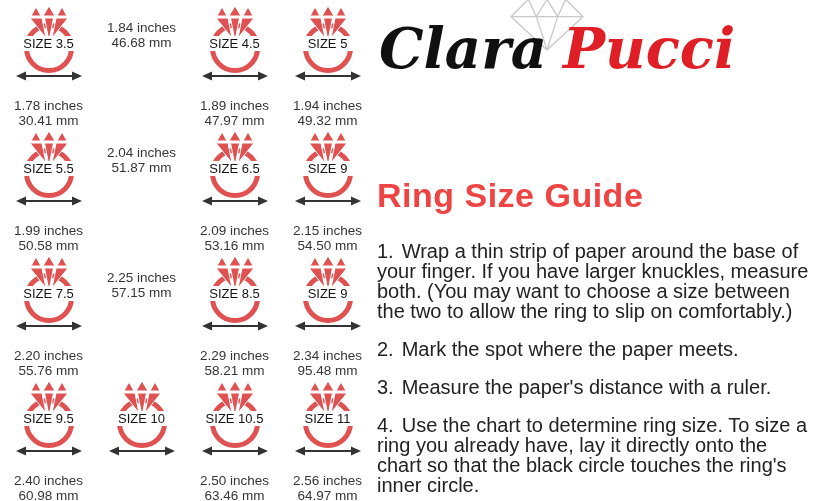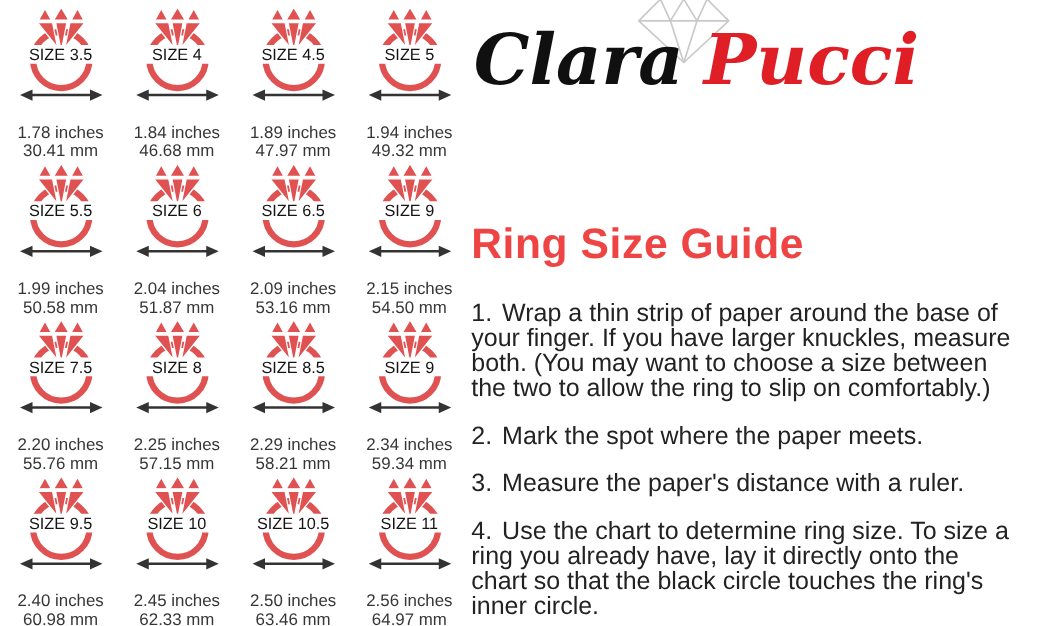--- a/index.html
+++ b/index.html
@@ -85,43 +85,20 @@
       </svg>
       <div class="size-label">SIZE 3.5</div>
     </div>
     <div class="measure">
       <div>1.78 inches</div>
       <div>30.41 mm</div>
     </div>
   </div>
 
   <div class="cell">
-    <div class="ring-wrap">
-      <svg width="90" height="78" viewBox="0 0 90 78">
-
-        <circle cx="45" cy="44" r="22.5" fill="none" stroke="#e05252" stroke-width="5"></circle>
-
-        <g fill="#e05252" stroke="#ffffff" stroke-width="1">
-          <polygon points="27,12 37,12 32,3"></polygon>
-          <polygon points="39,12 51,12 45,2"></polygon>
-          <polygon points="53,12 63,12 58,3"></polygon>
-
-          <polygon points="26,14 38,14 42,34"></polygon>
-          <polygon points="40.5,14 49.5,14 45,37"></polygon>
-          <polygon points="52,14 64,14 48,34"></polygon>
-        </g>
-
-        <g>
-          <line x1="20" y1="72" x2="70" y2="72" stroke="#333333" stroke-width="2"></line>
-          <polygon points="12,72 22,67.5 22,76.5" fill="#333333"></polygon>
-          <polygon points="78,72 68,67.5 68,76.5" fill="#333333"></polygon>
-        </g>
-      </svg>
-      <div class="size-label">SIZE 4</div>
-    </div>
     <div class="measure">
       <div>1.84 inches</div>
       <div>46.68 mm</div>
     </div>
   </div>
 
   <div class="cell">
     <div class="ring-wrap">
       <svg width="90" height="78" viewBox="0 0 90 78">
 
@@ -205,43 +182,20 @@
       </svg>
       <div class="size-label">SIZE 5.5</div>
     </div>
     <div class="measure">
       <div>1.99 inches</div>
       <div>50.58 mm</div>
     </div>
   </div>
 
   <div class="cell">
-    <div class="ring-wrap">
-      <svg width="90" height="78" viewBox="0 0 90 78">
-
-        <circle cx="45" cy="44" r="22.5" fill="none" stroke="#e05252" stroke-width="5"></circle>
-
-        <g fill="#e05252" stroke="#ffffff" stroke-width="1">
-          <polygon points="27,12 37,12 32,3"></polygon>
-          <polygon points="39,12 51,12 45,2"></polygon>
-          <polygon points="53,12 63,12 58,3"></polygon>
-
-          <polygon points="26,14 38,14 42,34"></polygon>
-          <polygon points="40.5,14 49.5,14 45,37"></polygon>
-          <polygon points="52,14 64,14 48,34"></polygon>
-        </g>
-
-        <g>
-          <line x1="20" y1="72" x2="70" y2="72" stroke="#333333" stroke-width="2"></line>
-          <polygon points="12,72 22,67.5 22,76.5" fill="#333333"></polygon>
-          <polygon points="78,72 68,67.5 68,76.5" fill="#333333"></polygon>
-        </g>
-      </svg>
-      <div class="size-label">SIZE 6</div>
-    </div>
     <div class="measure">
       <div>2.04 inches</div>
       <div>51.87 mm</div>
     </div>
   </div>
 
   <div class="cell">
     <div class="ring-wrap">
       <svg width="90" height="78" viewBox="0 0 90 78">
 
@@ -325,43 +279,20 @@
       </svg>
       <div class="size-label">SIZE 7.5</div>
     </div>
     <div class="measure">
       <div>2.20 inches</div>
       <div>55.76 mm</div>
     </div>
   </div>
 
   <div class="cell">
-    <div class="ring-wrap">
-      <svg width="90" height="78" viewBox="0 0 90 78">
-
-        <circle cx="45" cy="44" r="22.5" fill="none" stroke="#e05252" stroke-width="5"></circle>
-
-        <g fill="#e05252" stroke="#ffffff" stroke-width="1">
-          <polygon points="27,12 37,12 32,3"></polygon>
-          <polygon points="39,12 51,12 45,2"></polygon>
-          <polygon points="53,12 63,12 58,3"></polygon>
-
-          <polygon points="26,14 38,14 42,34"></polygon>
-          <polygon points="40.5,14 49.5,14 45,37"></polygon>
-          <polygon points="52,14 64,14 48,34"></polygon>
-        </g>
-
-        <g>
-          <line x1="20" y1="72" x2="70" y2="72" stroke="#333333" stroke-width="2"></line>
-          <polygon points="12,72 22,67.5 22,76.5" fill="#333333"></polygon>
-          <polygon points="78,72 68,67.5 68,76.5" fill="#333333"></polygon>
-        </g>
-      </svg>
-      <div class="size-label">SIZE 8</div>
-    </div>
     <div class="measure">
       <div>2.25 inches</div>
       <div>57.15 mm</div>
     </div>
   </div>
 
   <div class="cell">
     <div class="ring-wrap">
       <svg width="90" height="78" viewBox="0 0 90 78">
 
@@ -410,21 +341,21 @@
         <g>
           <line x1="20" y1="72" x2="70" y2="72" stroke="#333333" stroke-width="2"></line>
           <polygon points="12,72 22,67.5 22,76.5" fill="#333333"></polygon>
           <polygon points="78,72 68,67.5 68,76.5" fill="#333333"></polygon>
         </g>
       </svg>
       <div class="size-label">SIZE 9</div>
     </div>
     <div class="measure">
       <div>2.34 inches</div>
-      <div>59.34 mm</div>
+      <div>95.48 mm</div>
     </div>
   </div>
 
   <div class="cell">
     <div class="ring-wrap">
       <svg width="90" height="78" viewBox="0 0 90 78">
 
         <circle cx="45" cy="44" r="22.5" fill="none" stroke="#e05252" stroke-width="5"></circle>
 
         <g fill="#e05252" stroke="#ffffff" stroke-width="1">
@@ -467,24 +398,20 @@
           <polygon points="52,14 64,14 48,34"></polygon>
         </g>
 
         <g>
           <line x1="20" y1="72" x2="70" y2="72" stroke="#333333" stroke-width="2"></line>
           <polygon points="12,72 22,67.5 22,76.5" fill="#333333"></polygon>
           <polygon points="78,72 68,67.5 68,76.5" fill="#333333"></polygon>
         </g>
       </svg>
       <div class="size-label">SIZE 10</div>
-    </div>
-    <div class="measure">
-      <div>2.45 inches</div>
-      <div>62.33 mm</div>
     </div>
   </div>
 
   <div class="cell">
     <div class="ring-wrap">
       <svg width="90" height="78" viewBox="0 0 90 78">
 
         <circle cx="45" cy="44" r="22.5" fill="none" stroke="#e05252" stroke-width="5"></circle>
 
         <g fill="#e05252" stroke="#ffffff" stroke-width="1">

